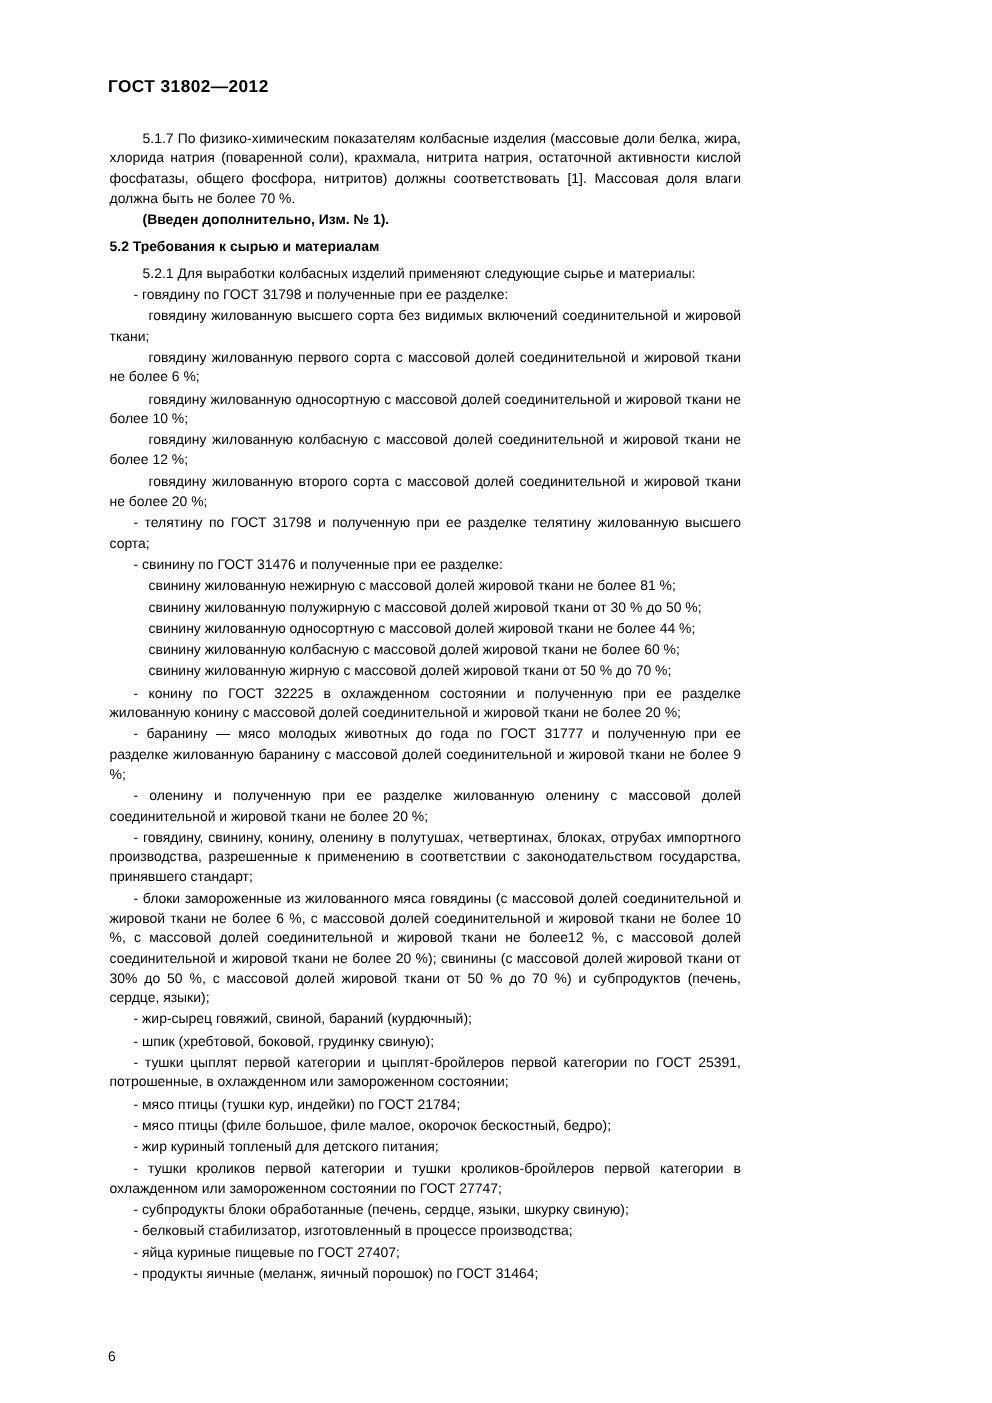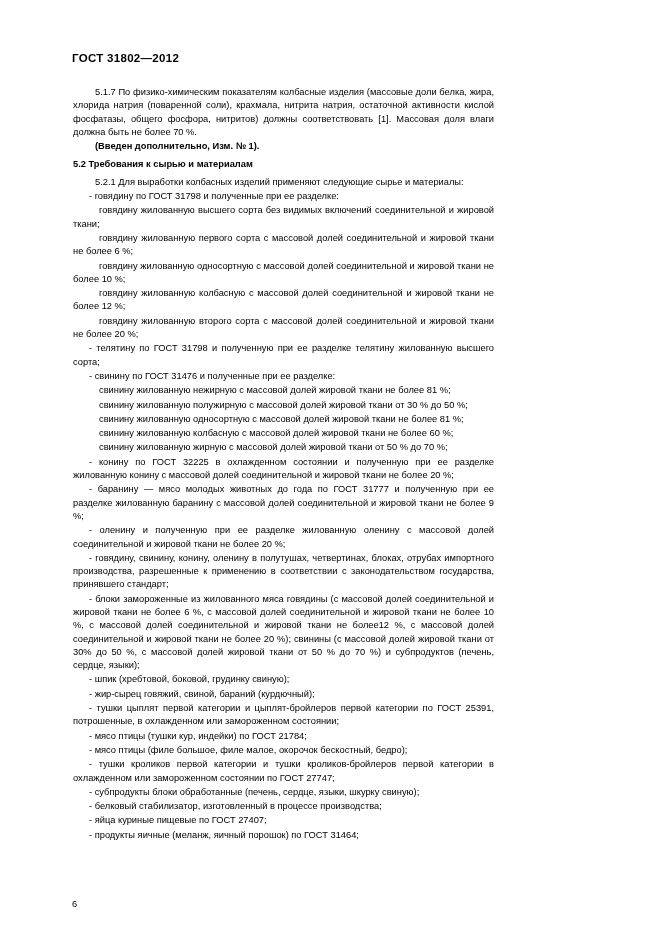--- a/index.html
+++ b/index.html
@@ -76,33 +76,34 @@
       <p class="dash">- говядину по ГОСТ 31798 и полученные при ее разделке:</p>
       <p class="sub">говядину жилованную высшего сорта без видимых включений соединительной и жировой ткани;</p>
       <p class="sub">говядину жилованную первого сорта с массовой долей соединительной и жировой ткани не более 6 %;</p>
       <p class="sub">говядину жилованную односортную с массовой долей соединительной и жировой ткани не более 10 %;</p>
       <p class="sub">говядину жилованную колбасную с массовой долей соединительной и жировой ткани не более 12 %;</p>
       <p class="sub">говядину жилованную второго сорта с массовой долей соединительной и жировой ткани не более 20 %;</p>
       <p class="dash">- телятину по ГОСТ 31798 и полученную при ее разделке телятину жилованную высшего сорта;</p>
       <p class="dash">- свинину по ГОСТ 31476 и полученные при ее разделке:</p>
       <p class="sub">свинину жилованную нежирную с массовой долей жировой ткани не более 81 %;</p>
       <p class="sub">свинину жилованную полужирную с массовой долей жировой ткани от 30 % до 50 %;</p>
-      <p class="sub">свинину жилованную односортную с массовой долей жировой ткани не более 81 %;</p>
+      <p class="sub">свинину жилованную односортную с массовой долей жировой ткани не более 44 %;</p>
       <p class="sub">свинину жилованную колбасную с массовой долей жировой ткани не более 60 %;</p>
       <p class="sub">свинину жилованную жирную с массовой долей жировой ткани от 50 % до 70 %;</p>
       <p class="dash">- конину по ГОСТ 32225 в охлажденном состоянии и полученную при ее разделке жилованную конину с массовой долей соединительной и жировой ткани не более 20 %;</p>
       <p class="dash">- баранину — мясо молодых животных до года по ГОСТ 31777 и полученную при ее разделке жилованную баранину с массовой долей соединительной и жировой ткани не более 9 %;</p>
       <p class="dash">- оленину и полученную при ее разделке жилованную оленину с массовой долей соединительной и жировой ткани не более 20 %;</p>
       <p class="dash">- говядину, свинину, конину, оленину в полутушах, четвертинах, блоках, отрубах импортного производства, разрешенные к применению в соответствии с законодательством государства, принявшего стандарт;</p>
       <p class="dash">- блоки замороженные из жилованного мяса говядины (с массовой долей соединительной и жировой ткани не более 6 %, с массовой долей соединительной и жировой ткани не более 10 %, с массовой долей соединительной и жировой ткани не более12 %, с массовой долей соединительной и жировой ткани не более 20 %); свинины (с массовой долей жировой ткани от 30% до 50 %, с массовой долей жировой ткани от 50 % до 70 %) и субпродуктов (печень, сердце, языки);</p>
+      <p class="dash">- жир-сырец говяжий, свиной, бараний (курдючный);</p>
       <p class="dash">- шпик (хребтовой, боковой, грудинку свиную);</p>
-      <p class="dash">- жир-сырец говяжий, свиной, бараний (курдючный);</p>
       <p class="dash">- тушки цыплят первой категории и цыплят-бройлеров первой категории по ГОСТ 25391, потрошенные, в охлажденном или замороженном состоянии;</p>
       <p class="dash">- мясо птицы (тушки кур, индейки) по ГОСТ 21784;</p>
       <p class="dash">- мясо птицы (филе большое, филе малое, окорочок бескостный, бедро);</p>
+      <p class="dash">- жир куриный топленый для детского питания;</p>
       <p class="dash">- тушки кроликов первой категории и тушки кроликов-бройлеров первой категории в охлажденном или замороженном состоянии по ГОСТ 27747;</p>
       <p class="dash">- субпродукты блоки обработанные (печень, сердце, языки, шкурку свиную);</p>
       <p class="dash">- белковый стабилизатор, изготовленный в процессе производства;</p>
       <p class="dash">- яйца куриные пищевые  по ГОСТ 27407;</p>
       <p class="dash">- продукты яичные (меланж, яичный порошок) по ГОСТ 31464;</p>
     </div>
 
   <div class="page-number">6</div>
 </div>
 

